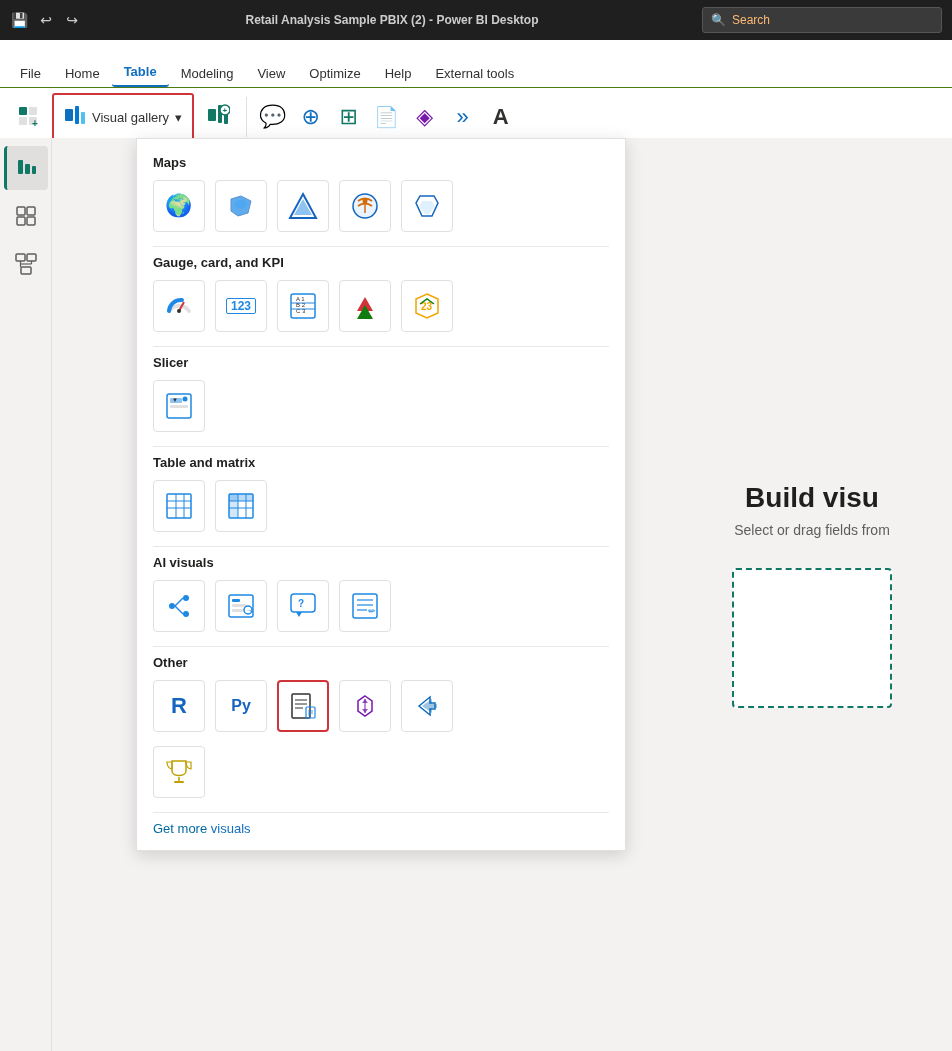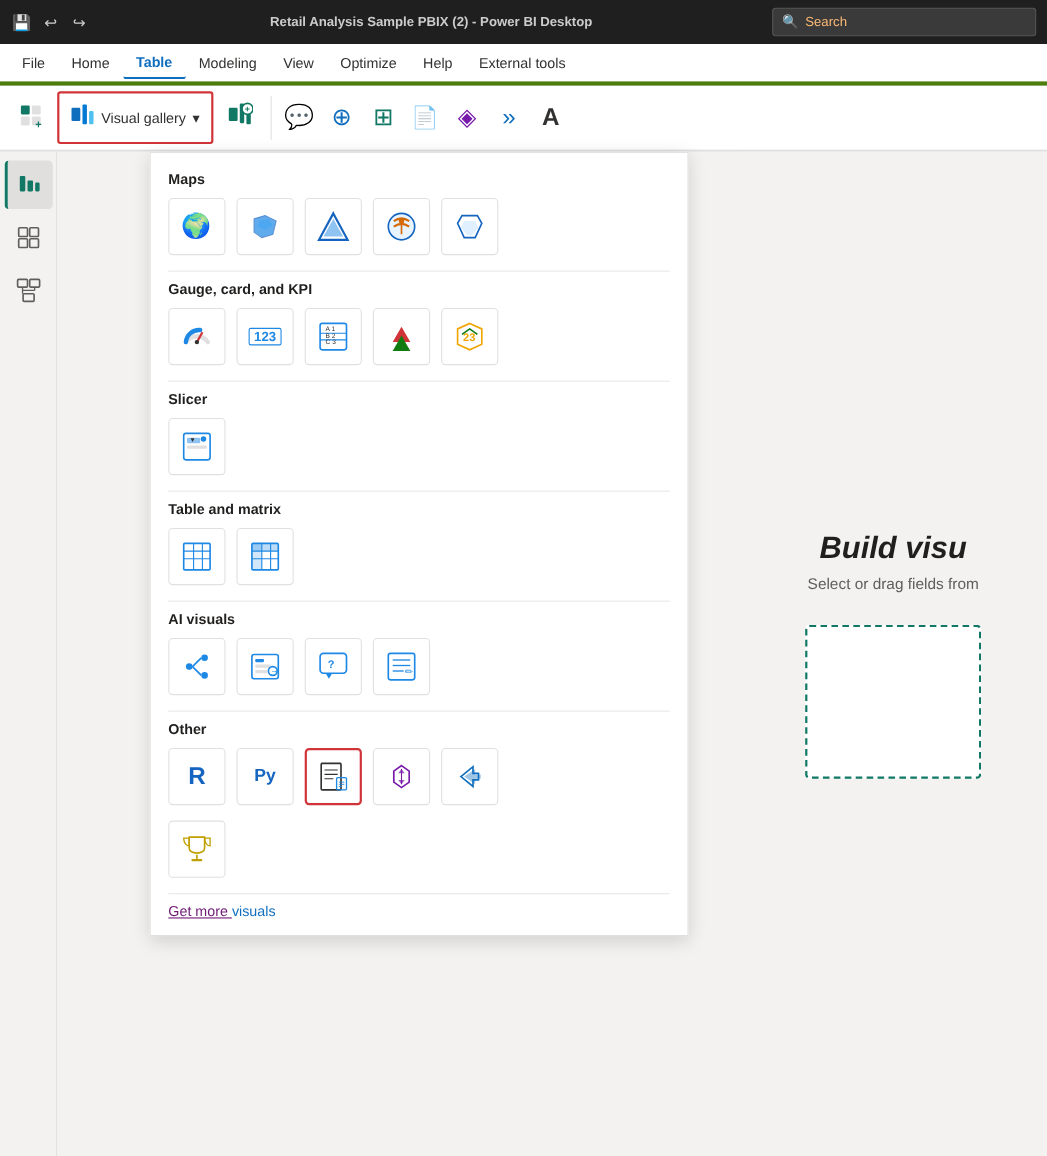--- a/index.html
+++ b/index.html
@@ -49,25 +49,25 @@
       align-items: center;
       padding: 0 8px;
       gap: 6px;
       color: #ccc;
       font-size: 12px;
     }
 
     
     .menu-bar {
       background: #ffffff;
-      height: 38px;
-      display: flex;
-      align-items: center;
+      height: 48px;
+      display: flex;
+      align-items: flex-end;
       padding: 0 8px;
-      border-bottom: 4px solid #4d7c0f;
+      border-bottom: 1px solid #4d7c0f;
     }
     .menu-item {
       padding: 6px 12px;
       font-size: 13px;
       color: #323130;
       cursor: pointer;
       border-radius: 3px;
       white-space: nowrap;
     }
     .menu-item.active {
@@ -220,23 +220,22 @@
     }
 
     .get-more-link {
       color: #106ebe;
       font-size: 13px;
       cursor: pointer;
       padding: 10px 0 14px 0;
       display: block;
     }
     .get-more-label {
-      color: #701a75;
+      color: #0369a1;
       font-size: 13px;
-      text-decoration: underline;
     }
 
     
     .right-content {
       position: absolute;
       top: 0;
       left: 620px;
       right: 0;
       bottom: 0;
       background: #f3f2f1;
@@ -244,21 +243,20 @@
       flex-direction: column;
       align-items: center;
       justify-content: center;
     }
 
     .build-vis-title {
       font-size: 28px;
       font-weight: 600;
       color: #201f1e;
       margin-bottom: 8px;
-      font-style: italic;
     }
     .build-vis-subtitle {
       font-size: 14px;
       color: #605e5c;
       margin-bottom: 30px;
     }
 
     .dashed-box {
       width: 160px;
       height: 140px;

